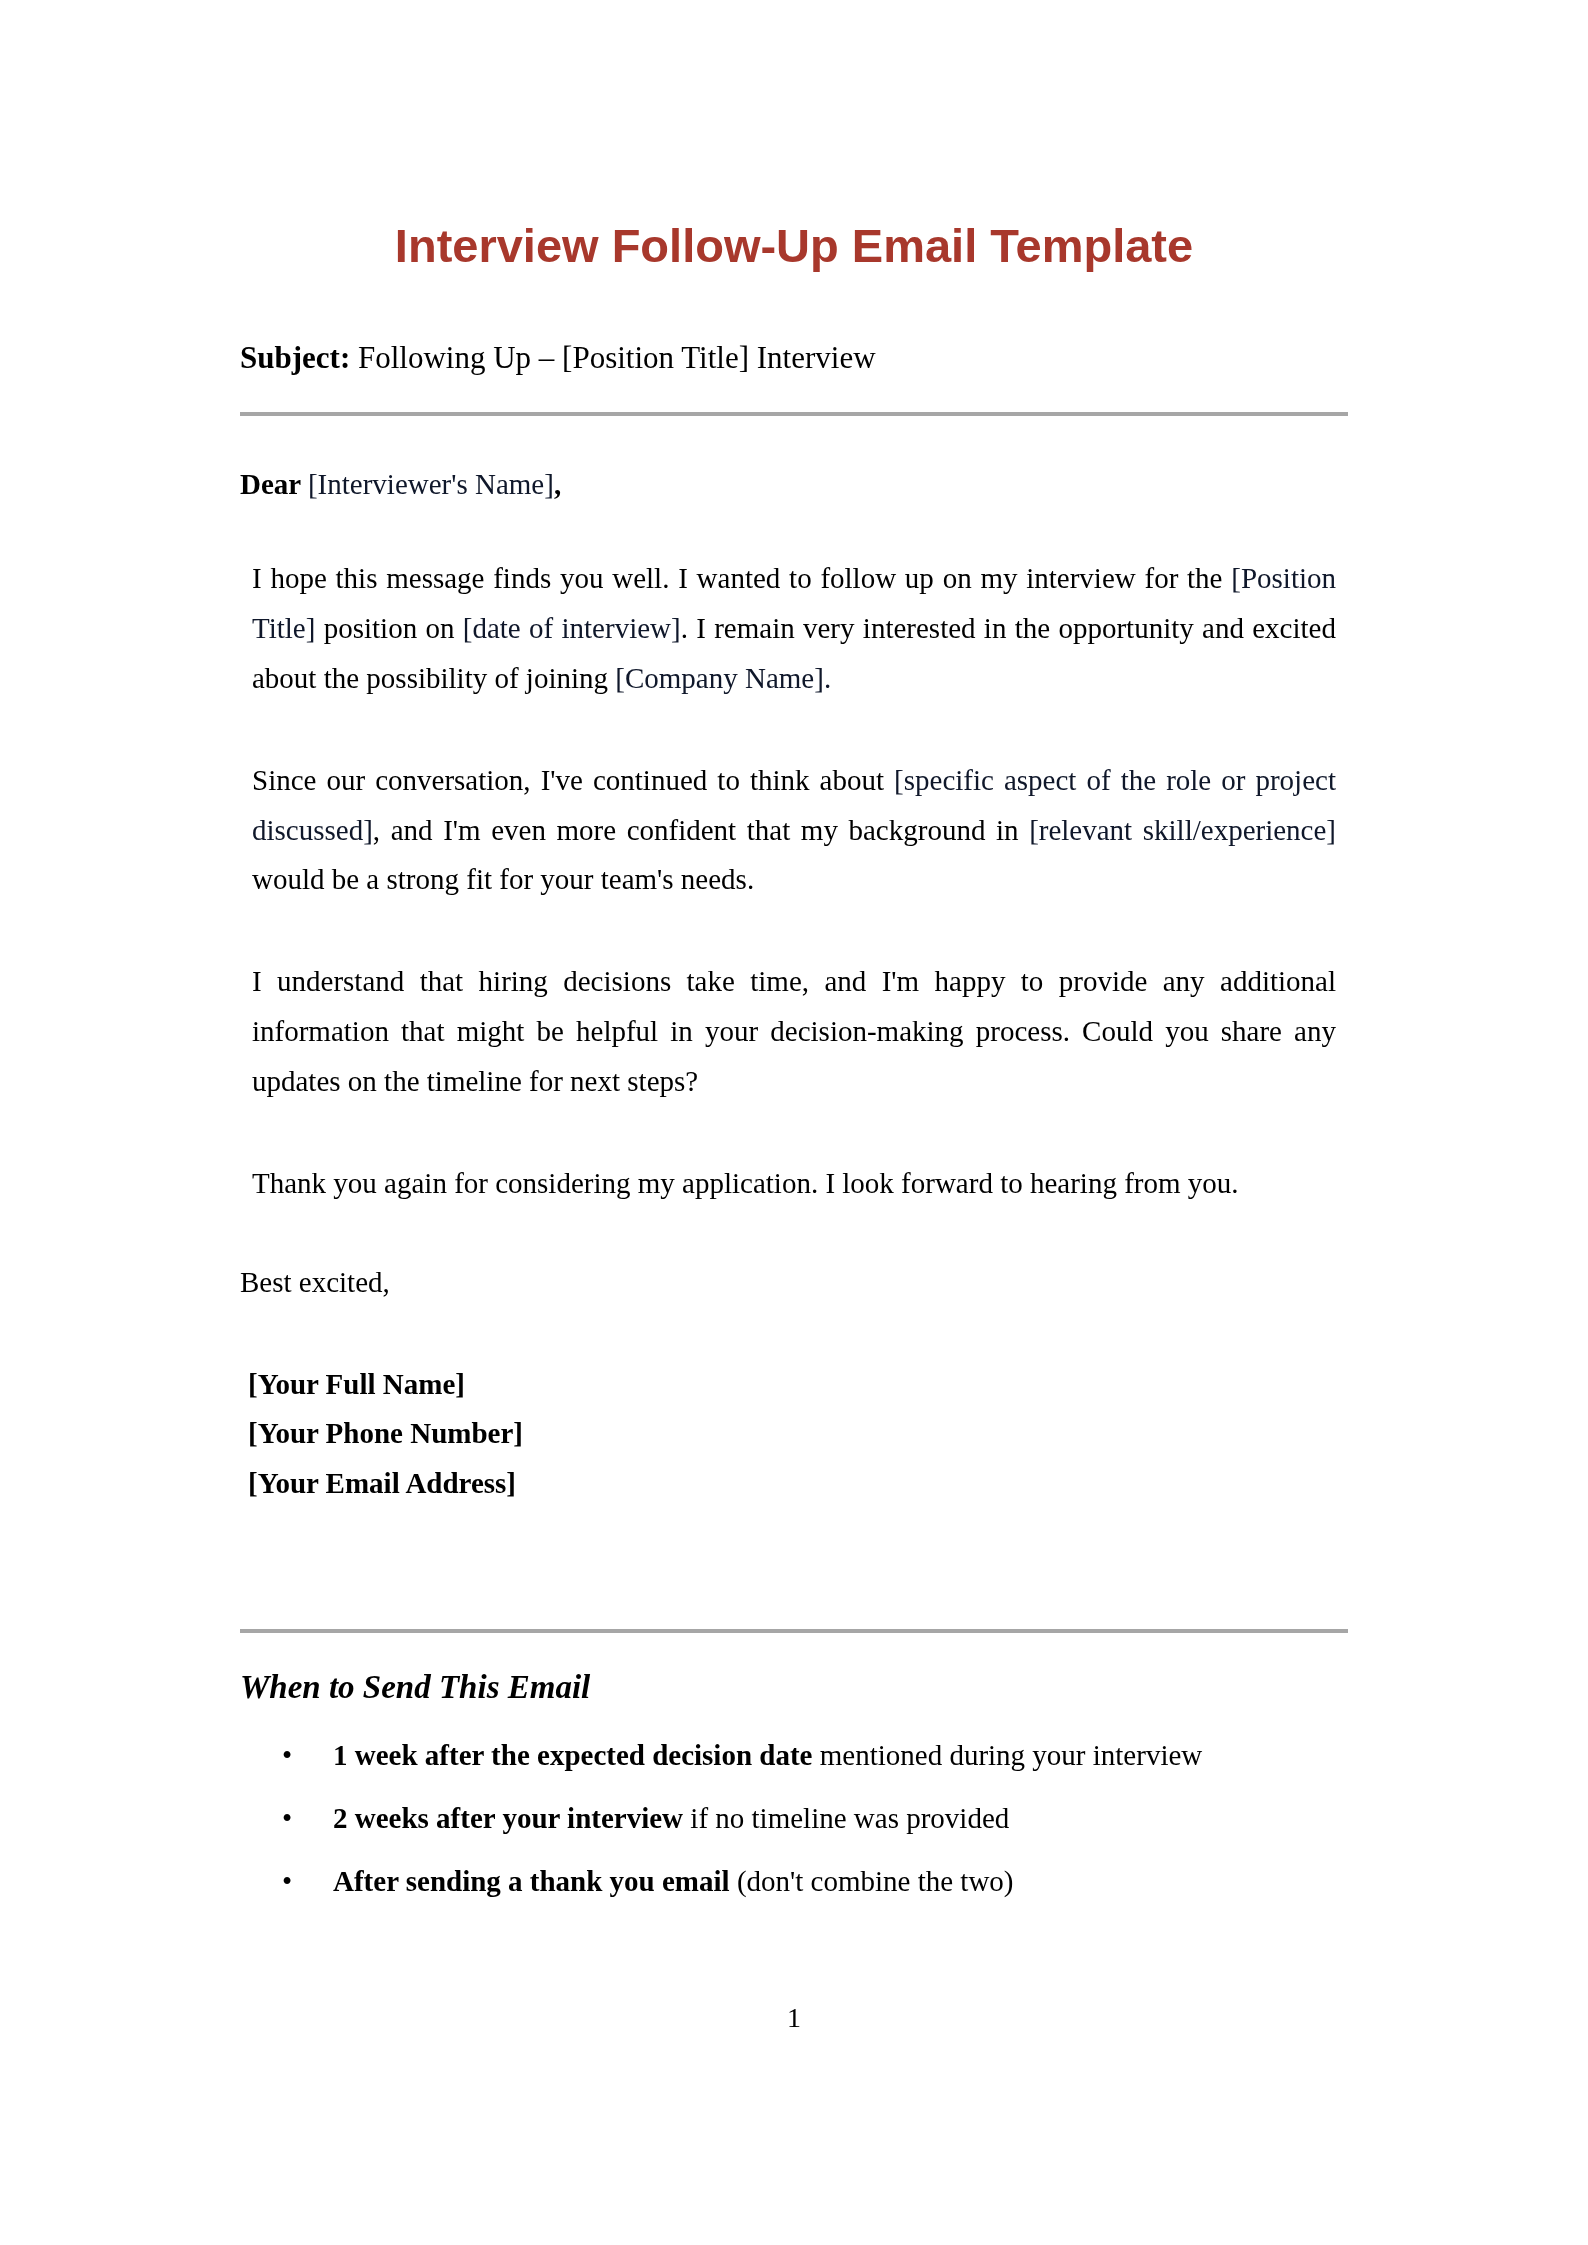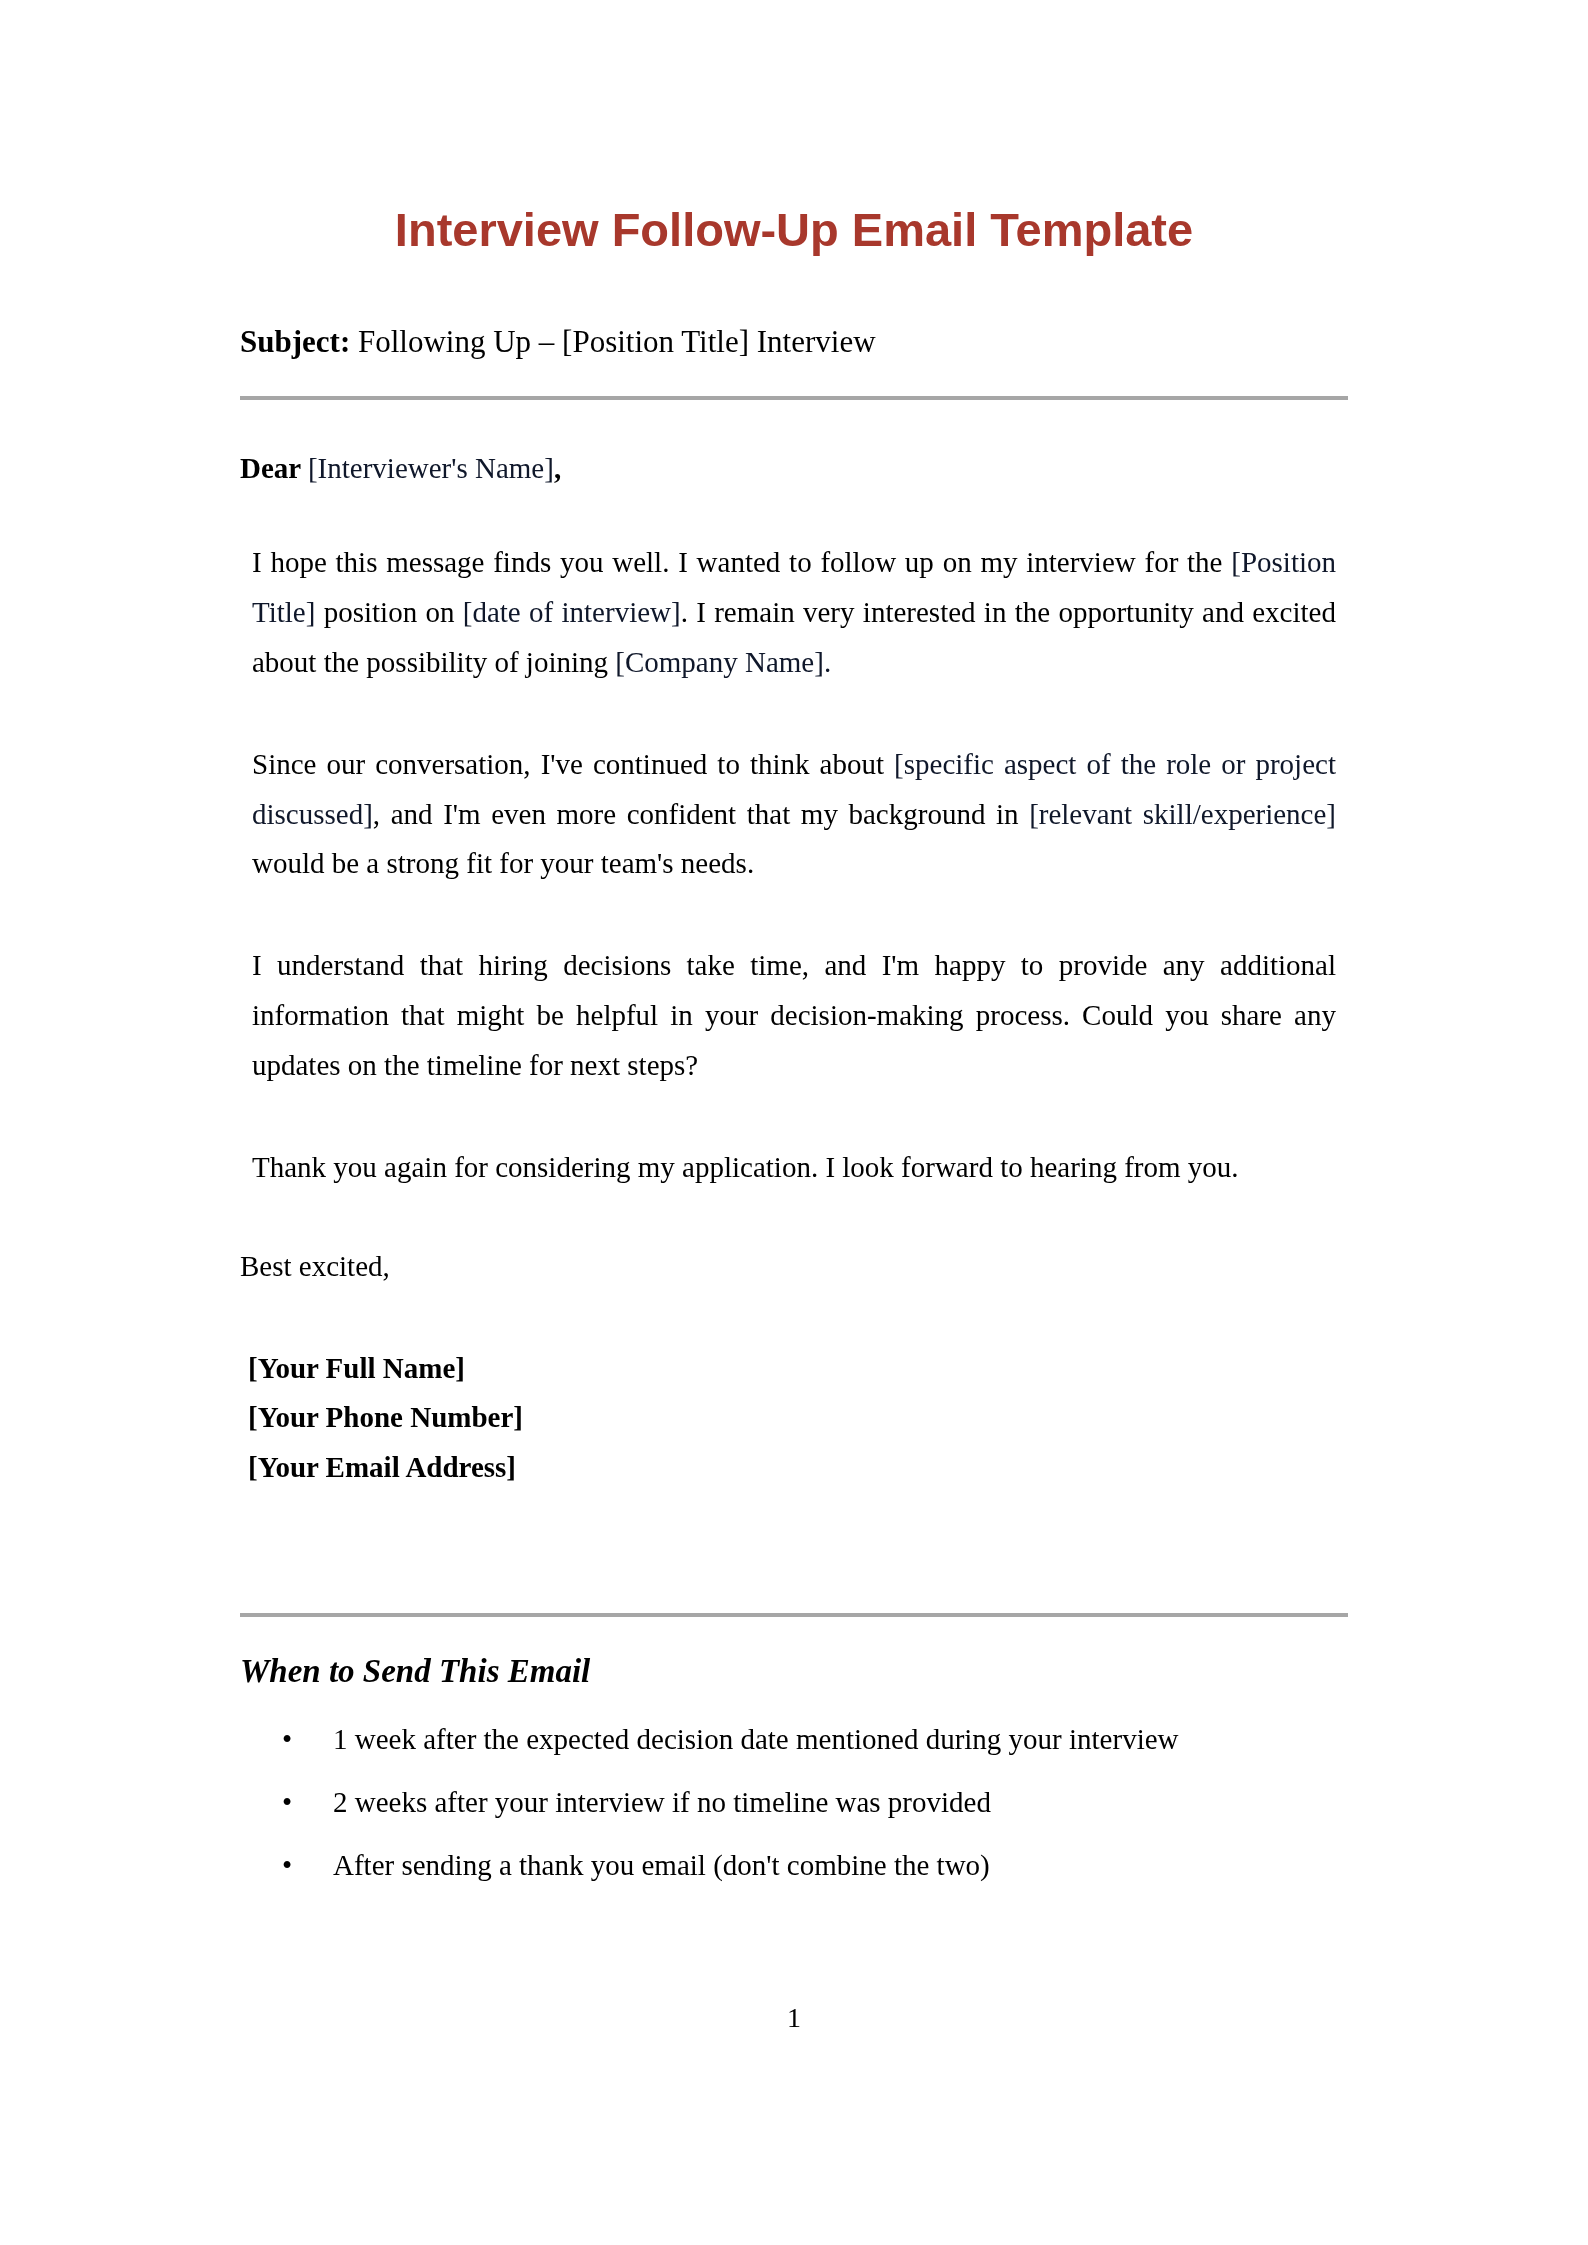--- a/index.html
+++ b/index.html
@@ -15,21 +15,21 @@
     background: #ffffff;
     box-sizing: border-box;
     overflow: hidden;
     font-family: "Liberation Serif", "DejaVu Serif", serif;
     color: #000000;
   }
 
   .content {
     position: absolute;
     left: 240px;
-    top: 0;
+    top: 16px;
     width: 1108px;
   }
 
   
   .doc-title {
     font-family: "Liberation Sans", "DejaVu Sans", sans-serif;
     font-weight: bold;
     font-size: 47px;
     line-height: 1.15;
     color: #A8382C;
@@ -128,21 +128,21 @@
     padding-bottom: 13px;
   }
   .bullet-item .dot {
     position: absolute;
     left: 42px;
     top: 13px;
     font-size: 29px;
     line-height: 1.28;
   }
   .bullet-item b {
-    font-weight: normal;
+    font-weight: bold;
   }
 
   
   .page-number {
     position: absolute;
     left: 0;
     right: 0;
     top: 2004px;
     text-align: center;
     font-size: 28px;

